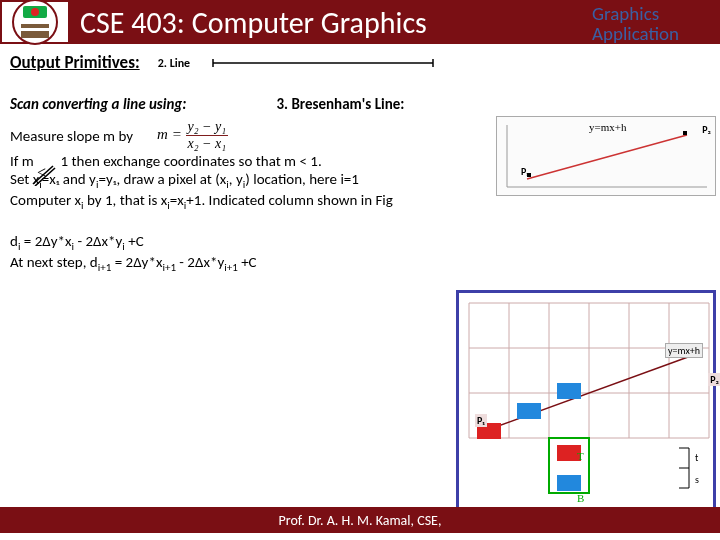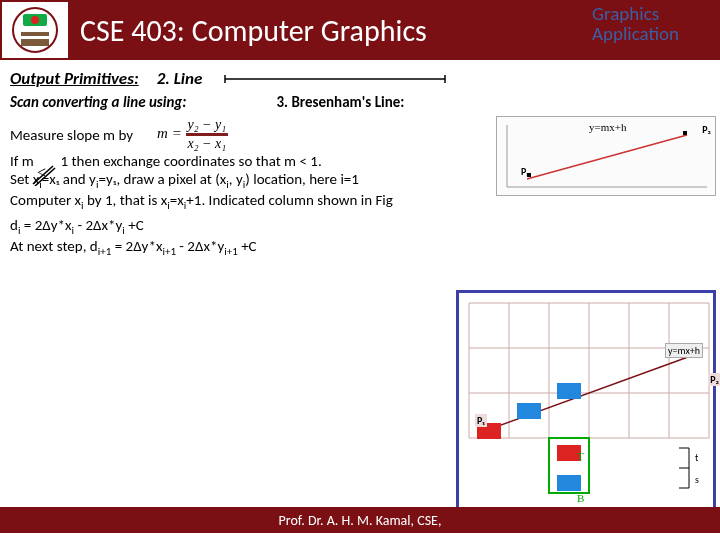--- a/index.html
+++ b/index.html
@@ -1,28 +1,28 @@
 <!DOCTYPE html>
 <html><head>
 <meta charset="utf-8">
 <style>
   * { margin: 0; padding: 0; box-sizing: border-box; }
   body { width: 720px; height: 540px; font-family: Calibri, Arial, sans-serif; background: #fff; overflow: hidden; position: relative; }
-  .header { display: flex; align-items: stretch; height: 60px; }
+  .header { display: flex; align-items: stretch; height: 44px; }
   .logo-box { width: 70px; background: #fff; display: flex; align-items: center; justify-content: center; border: 2px solid #7a0f14; }
   .logo { width: 48px; height: 48px; }
   .title-box { flex: 1; background: #7a0f14; display: flex; align-items: center; }
   .title { color: #fff; font-size: 30px; padding-left: 10px; font-weight: 400; }
   .top-tag { position: absolute; right: 8px; top: 4px; width: 120px; font-size: 19px; color: #3a5fa3; line-height: 1.05; z-index: 5; margin-left: 48px; }
 
   .body { padding: 8px 10px 0 10px; font-size: 15px; color: #000; }
-  .row1 { display: flex; align-items: center; gap: 18px; font-style: italic; }
+  .row1 { display: flex; align-items: center; gap: 18px; }
   .out-prim { font-weight: bold; text-decoration: underline; font-size: 17px; }
-  .line-label { font-weight: bold; font-size: 17px; }
-  .row2 { margin-top: 4px; display: flex; align-items: baseline; gap: 90px; }
+  .line-label { font-weight: bold; font-size: 12px; }
+  .row2 { margin-top: 22px; display: flex; align-items: baseline; gap: 90px; }
   .scan { font-style: italic; font-weight: bold; font-size: 15px; }
   .bres { font-weight: bold; font-size: 15px; text-align: center; }
   .row-slope { margin-top: 6px; display: flex; align-items: center; gap: 24px; }
   .line { font-size: 15px; }
   .line .not-lt { position: relative; display: inline-block; width: 20px; }
   .line .not-lt svg { position: absolute; left: -6px; top: -2px; }
   sub { font-size: 11px; vertical-align: sub; }
 
   .fig1 { position: absolute; right: 4px; top: 116px; width: 220px; height: 80px; border: 1px solid #aaa; background: #fbfbfb; }
   .fig1 .axis-label { position: absolute; font-size: 11px; font-family: "Times New Roman", serif; }
@@ -31,21 +31,21 @@
   .fig2 { position: absolute; right: 4px; top: 290px; width: 260px; height: 235px; border: 3px solid #3d3fa8; background: #fff; }
   .fig2 .p1b { position: absolute; left: 16px; bottom: 95px; font-size: 10px; font-weight: bold; background: #eedcdc; padding: 0 2px; }
   .fig2 .p2b { position: absolute; right: -8px; top: 80px; font-size: 10px; font-weight: bold; background: #eedcdc; padding: 0 2px; }
   .fig2 .ymxb { position: absolute; right: 10px; top: 50px; font-size: 10px; background: #eee; padding: 0 2px; border: 1px solid #aaa; }
   .fig2 .T { position: absolute; left: 118px; bottom: 60px; font-size: 11px; font-family: "Times New Roman", serif; color: #0a0; }
   .fig2 .B { position: absolute; left: 118px; bottom: 18px; font-size: 11px; font-family: "Times New Roman", serif; color: #0a0; }
 
   .footer { position: absolute; left: 0; bottom: 7px; width: 100%; height: 26px; background: #7a0f14; color: #fff; display: flex; align-items: center; justify-content: center; font-size: 14px; }
 
   .frac-tbl { display:inline-block; text-align:center; font-family:'Times New Roman',serif; font-size:14px; vertical-align:middle; }
-  .frac-tbl .num { border-bottom:3px solid #7f1d1d; padding: 0 2px; text-align: center; }
+  .frac-tbl .num { border-bottom:1px solid #7f1d1d; padding: 0 2px; text-align: center; }
   .frac-tbl .den { padding: 0 2px; }
 </style>
 </head>
 <body>
 
 <div class="header">
   <div class="logo-box">
     <svg class="logo" viewBox="0 0 48 48">
       <circle cx="24" cy="24" r="22" fill="#fff" stroke="#7a0f14" stroke-width="2"></circle>
       <rect x="12" y="8" width="24" height="12" fill="#1a4" rx="2"></rect>
@@ -99,21 +99,21 @@
       </svg>
     </span>
     <span>1  then exchange coordinates so that m &lt; 1.</span>
   </div>
   <div class="line">
     <span>Set x</span><sub>i</sub><span>=x₁ and y</span><sub>i</sub><span>=y₁, draw a pixel at (x</span><sub>i</sub><span>, y</span><sub>i</sub><span>) location, here i=1</span>
   </div>
   <div class="line">
     <span>Computer x</span><sub>i</sub><span> by 1, that is x</span><sub>i</sub><span>=x</span><sub>i</sub><span>+1. Indicated column shown in Fig</span>
   </div>
-  <div class="line" style="margin-top:4px;">
+  <div class="line" style="margin-top:20px;">
     <span>d</span><sub>i</sub><span> = 2Δy*x</span><sub>i</sub><span> - 2Δx*y</span><sub>i</sub><span> +C</span><br>
     <span>At next step, d</span><sub>i+1</sub><span> = 2Δy*x</span><sub>i+1</sub><span> - 2Δx*y</span><sub>i+1</sub><span> +C</span>
   </div>
 </div>
 
 <div class="fig1">
   <svg width="220" height="80">
     <line x1="10" y1="70" x2="210" y2="70" stroke="#999"></line>
     <line x1="10" y1="70" x2="10" y2="8" stroke="#999"></line>
     <line x1="30" y1="62" x2="190" y2="18" stroke="#c33" stroke-width="1.5"></line>

